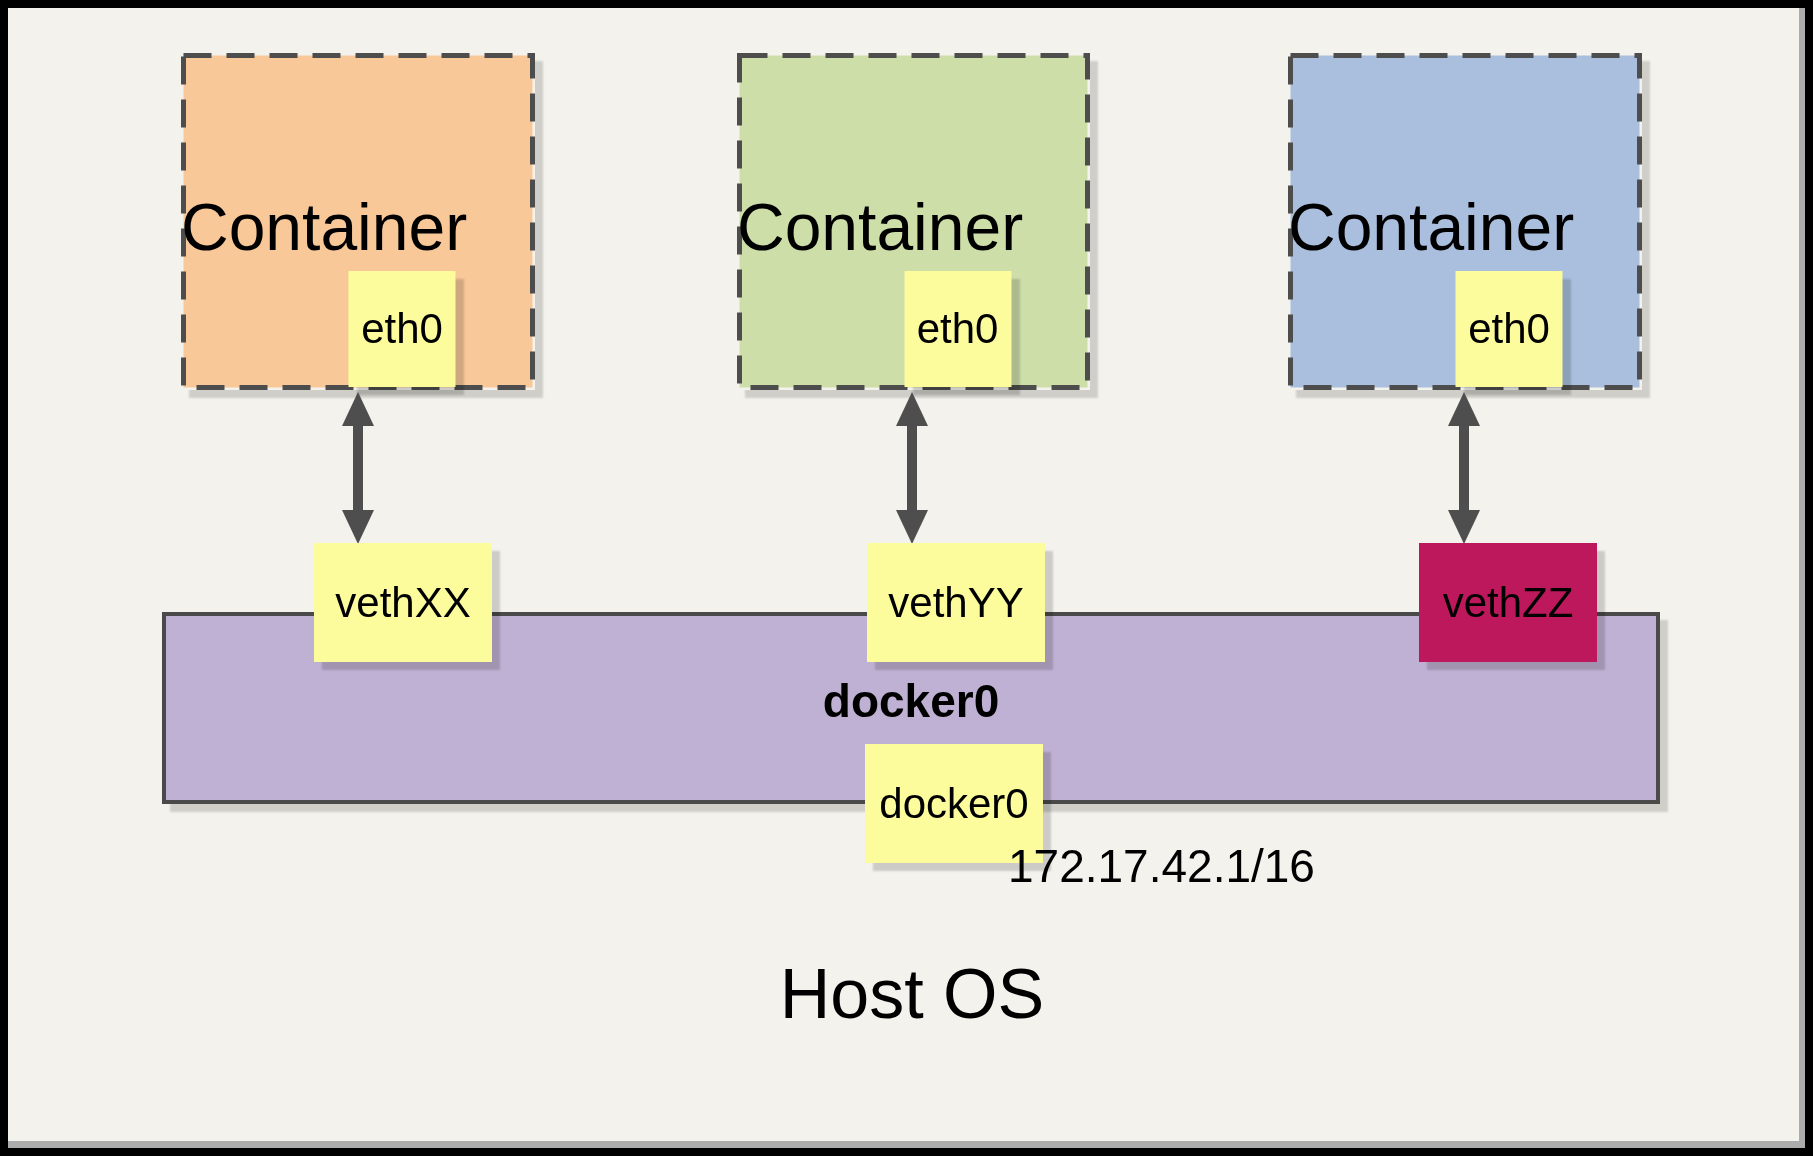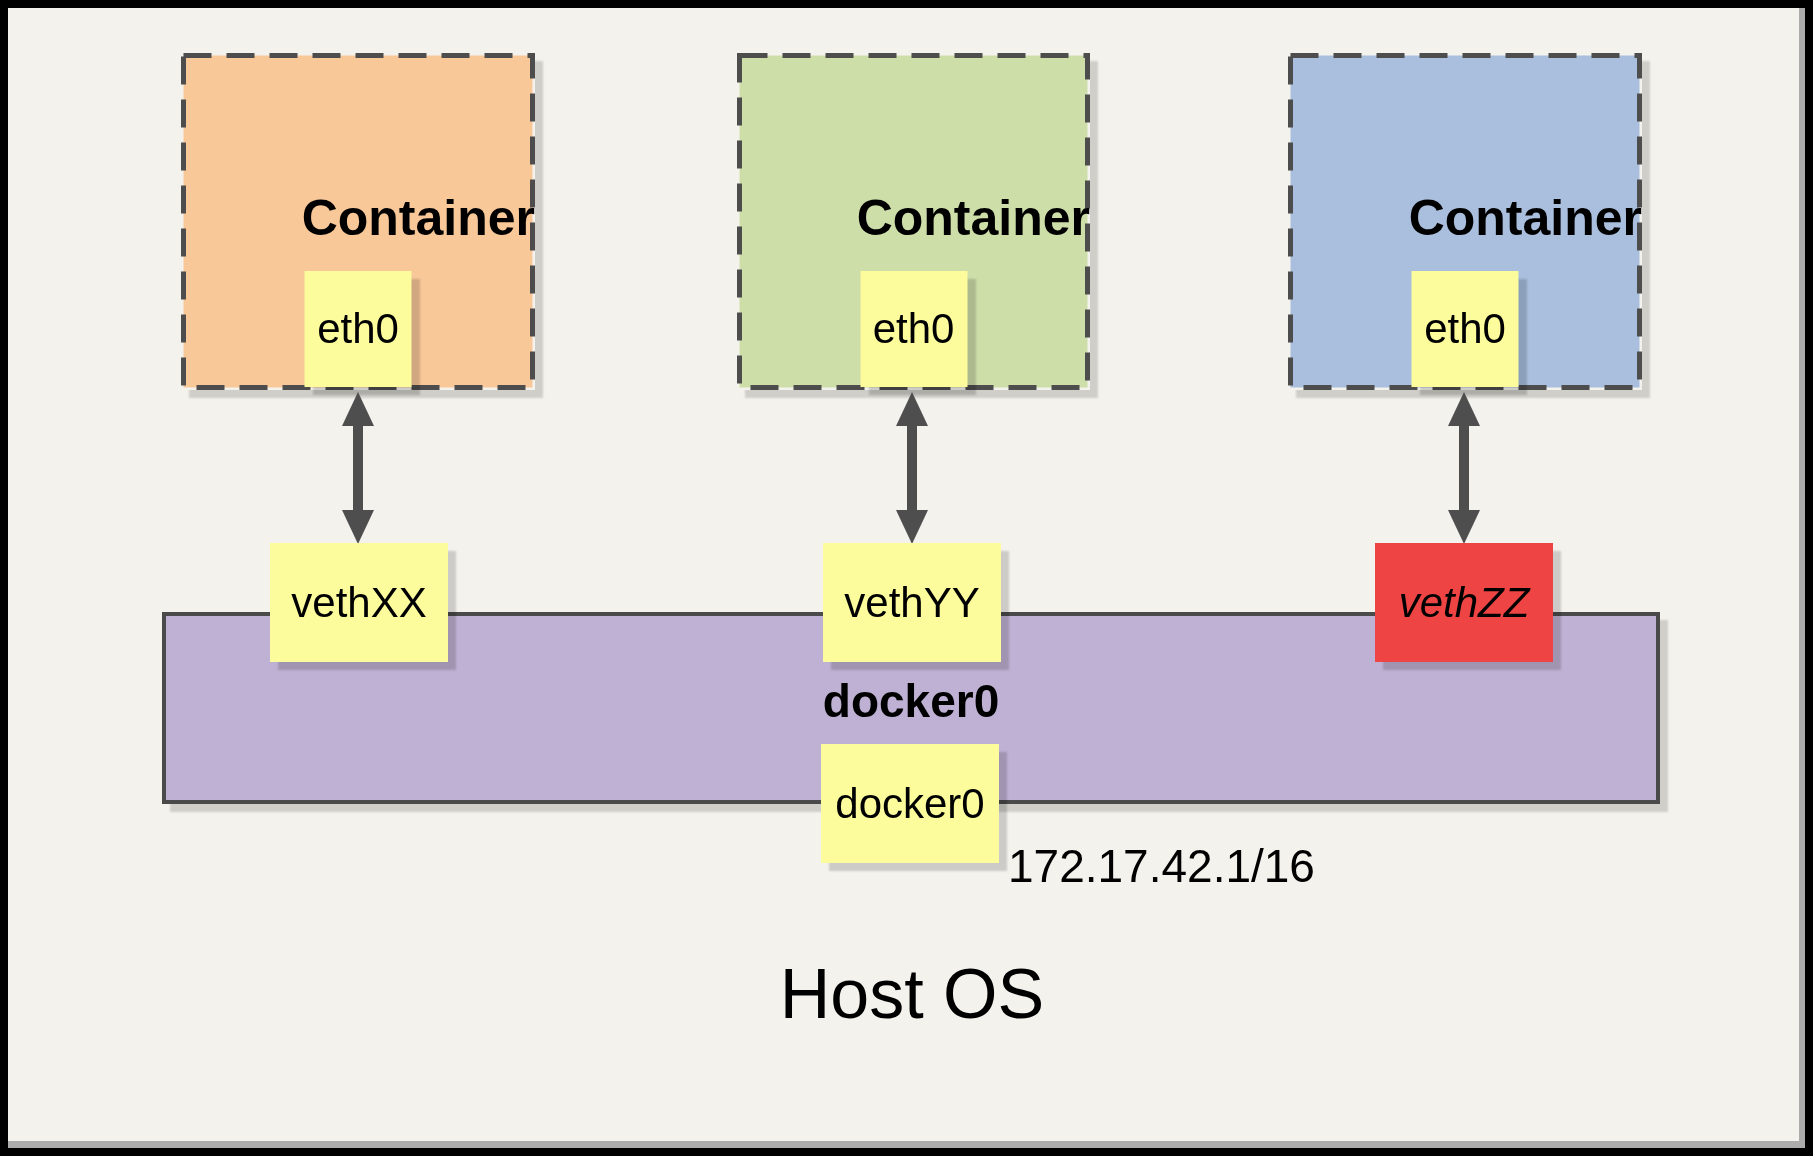--- a/index.html
+++ b/index.html
@@ -26,29 +26,30 @@
     box-shadow:8px 8px 2px rgba(0,0,0,0.15);
   }
   .container-box.c1 { left:173px;  width:354px; }
   .container-box.c2 { left:729px;  width:353px; }
   .container-box.c3 { left:1280px; width:354px; }
   .container-box svg.border-svg {
     position:absolute; left:0; top:0; width:100%; height:100%;
   }
   .container-title {
     position:absolute; top:138px; left:0; width:100%;
-    text-align:right;
-    font-size:50px; font-weight:bold; line-height:1.1;
+    text-align:left;
+    font-size:66px; font-weight:normal; line-height:1.1;
   }
   
   .note {
     position:absolute;
     display:flex; align-items:center; justify-content:center;
     font-size:42px; line-height:1;
     box-shadow:8px 8px 2px rgba(0,0,0,0.16);
+    margin-left:44px;
   }
   .iface-note {
     top:218px; left:50%; transform:translateX(-50%);
     width:107px; height:116px;
   }
   .veth-note { top:535px; width:178px; height:119px; z-index:3; }
   .veth-note.v1 { left:262px; }
   .veth-note.v2 { left:815px; }
   .veth-note.v3 { left:1367px; }
   .bridge-iface-note { left:813px; top:736px; width:178px; height:119px; z-index:3; }
@@ -143,21 +144,21 @@
     <div class="bridge-bar" style="background-color: rgb(191, 177, 211);">
       <div class="bridge-label">docker0</div>
     </div>
 
     <div class="note veth-note v2" style="background-color: rgb(252, 252, 157);">
       <span>vethYY</span>
     </div>
     <div class="note veth-note v1" style="background-color: rgb(252, 252, 157);">
       <span>vethXX</span>
     </div>
-    <div class="note veth-note v3" style="background-color: #ef4444; font-style: italic;">
+    <div class="note veth-note v3" style="background-color: #be185d;">
       <span>vethZZ</span>
     </div>
 
     <div class="note bridge-iface-note" style="background-color: rgb(252, 252, 157);">
       <span>docker0</span>
     </div>
     <div class="bridge-ip">172.17.42.1/16</div>
 
     <div class="host-os">Host OS</div>
 

